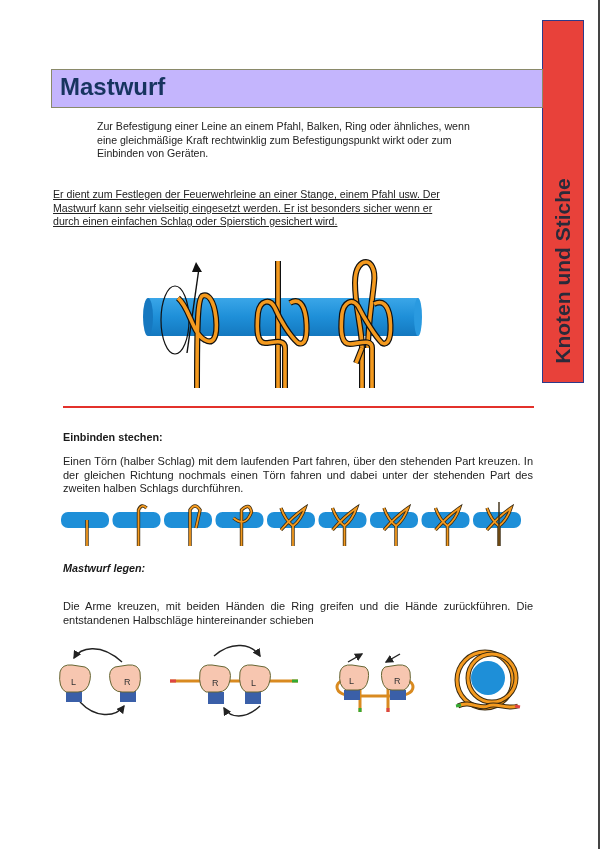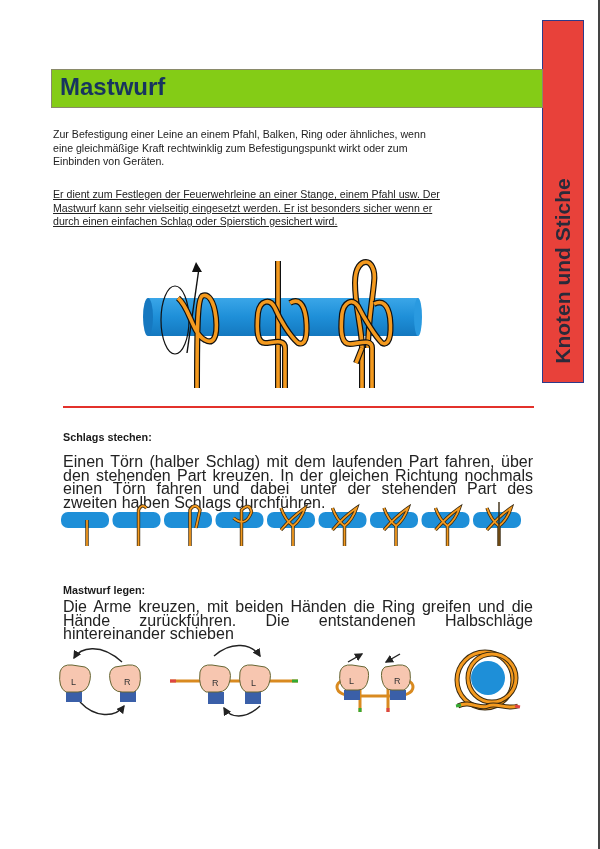--- a/index.html
+++ b/index.html
@@ -5,31 +5,31 @@
   html, body { margin: 0; padding: 0; background: #ffffff; }
   body { width: 600px; height: 849px; position: relative; overflow: hidden;
          font-family: "Liberation Sans", sans-serif; color: #1a1a1a; }
   .page-edge { position: absolute; right: 0; top: 0; width: 2px; height: 849px; background: #444; }
   .side-strip { position: absolute; left: 542px; top: 20px; width: 42px; height: 363px;
                 background: #e8413a; border: 1px solid #2d3a8a; box-sizing: border-box; }
   .side-strip-text { position: absolute; left: 50%; top: 50%; transform: translate(-50%,-50%) rotate(-90deg);
                      white-space: nowrap; font-size: 21px; font-weight: bold; color: #2a2a3a;
                      transform-origin: center; top: 250px; }
   .title-bar { position: absolute; left: 51px; top: 69px; width: 492px; height: 39px;
-               background: #84cc16; border: 1px solid #8a8a6a; box-sizing: border-box; }
+               background: #c4b5fd; border: 1px solid #8a8a6a; box-sizing: border-box; }
   .title-text { position: absolute; left: 8px; top: 3px; font-size: 24px; font-weight: bold; color: #17345f; }
   .para { position: absolute; left: 53px; font-size: 10.6px; line-height: 13.6px; color: #222; }
-  .p1 { top: 128px; width: 390px; }
+  .p1 { top: 120px; width: 390px; margin-left: 44px; }
   .p2 { top: 188px; width: 390px; text-decoration: underline; }
   .knot-fig { position: absolute; left: 130px; top: 248px; }
   .divider { position: absolute; left: 63px; top: 406px; width: 471px; height: 2px; background: #e3312b; }
   .h2 { position: absolute; left: 63px; font-size: 10.8px; font-weight: bold; color: #1a1a1a; }
   .h2a { top: 431px; }
-  .h2b { top: 584px; }
-  .para2 { position: absolute; left: 63px; width: 470px; font-size: 16px; line-height: 13.6px; text-align: justify; color: #222; }
+  .h2b { top: 562px; font-style: italic; }
+  .para2 { position: absolute; left: 63px; width: 470px; font-size: 11px; line-height: 13.6px; text-align: justify; color: #222; }
   .p3 { top: 455px; }
   .p4 { top: 600px; }
   .steps-fig { position: absolute; left: 55px; top: 500px; }
   .hands-fig { position: absolute; left: 40px; top: 640px; }
 </style>
 </head>
 <body>
 
 <div class="page-edge"></div>
 
@@ -78,21 +78,21 @@
     <path d="M232,140 L232,100 C232,80 225,60 225,35 C225,18 232,14 236,14 C240,14 246,20 244,35 C242,55 238,75 238,100" fill="none" stroke="#f49a1f" stroke-width="3.6"></path>
     <path d="M242,140 L242,100 C242,90 228,96 220,96 C212,96 210,86 212,66 C214,54 222,50 228,58 C234,70 245,88 252,95 C258,98 262,90 260,70 C258,56 252,52 244,56" fill="none" stroke="#111" stroke-width="6"></path>
     <path d="M242,140 L242,100 C242,90 228,96 220,96 C212,96 210,86 212,66 C214,54 222,50 228,58 C234,70 245,88 252,95 C258,98 262,90 260,70 C258,56 252,52 244,56" fill="none" stroke="#f49a1f" stroke-width="3.6"></path>
     <path d="M232,100 L226,115" fill="none" stroke="#111" stroke-width="6"></path>
     <path d="M232,100 L226,115" fill="none" stroke="#f49a1f" stroke-width="3.6"></path>
   </g>
 </svg>
 
 <div class="divider"></div>
 
-<div class="h2 h2a">Schlags stechen:</div>
+<div class="h2 h2a">Einbinden stechen:</div>
 <div class="para2 p3">Einen Törn (halber Schlag) mit dem laufenden Part fahren, über den stehenden Part kreuzen. In der gleichen Richtung nochmals einen Törn fahren und dabei unter der stehenden Part des zweiten halben Schlags durchführen.</div>
 
 <svg class="steps-fig" id="stepsFig" width="480" height="50" viewBox="0 0 480 50">
     <g>
       <rect x="6" y="12" width="48" height="16" rx="7" fill="#1e8fd8"></rect>
       <path d="M32,20 L32,46" fill="none" stroke="#3a2a10" stroke-width="3.4"></path>
       <path d="M32,20 L32,46" fill="none" stroke="#f49a1f" stroke-width="1.8"></path>
     </g>
     <g>
       <rect x="57.5" y="12" width="48" height="16" rx="7" fill="#1e8fd8"></rect>

